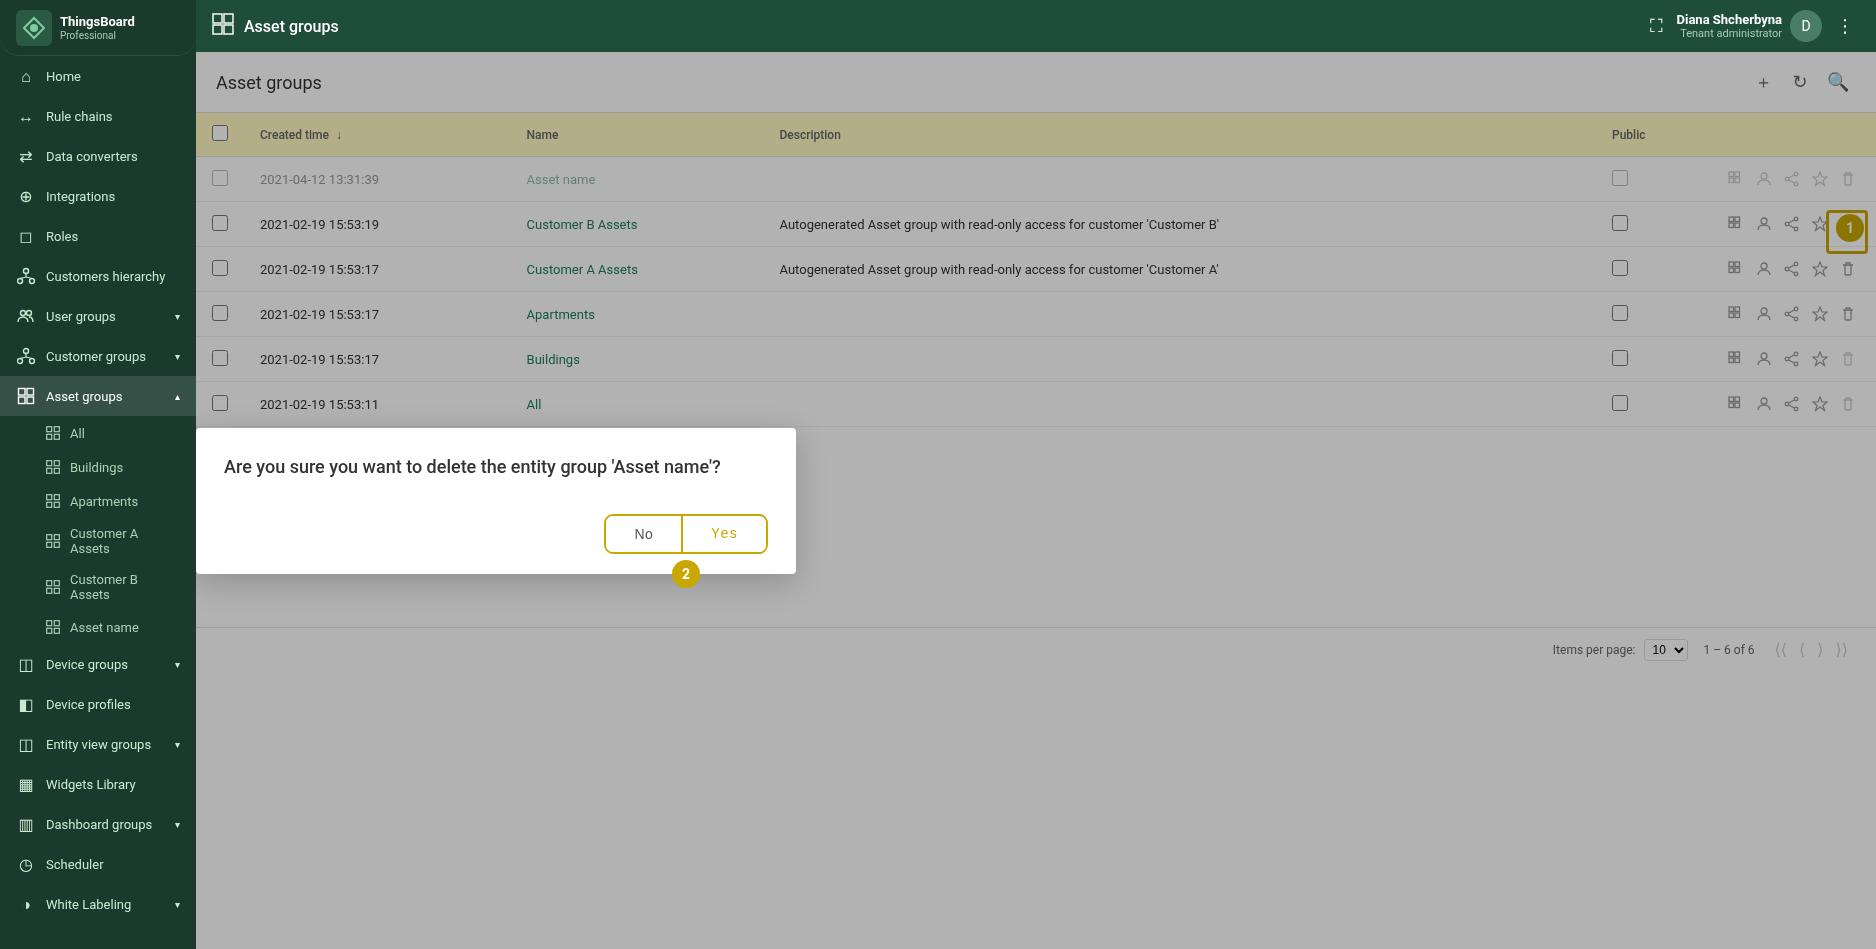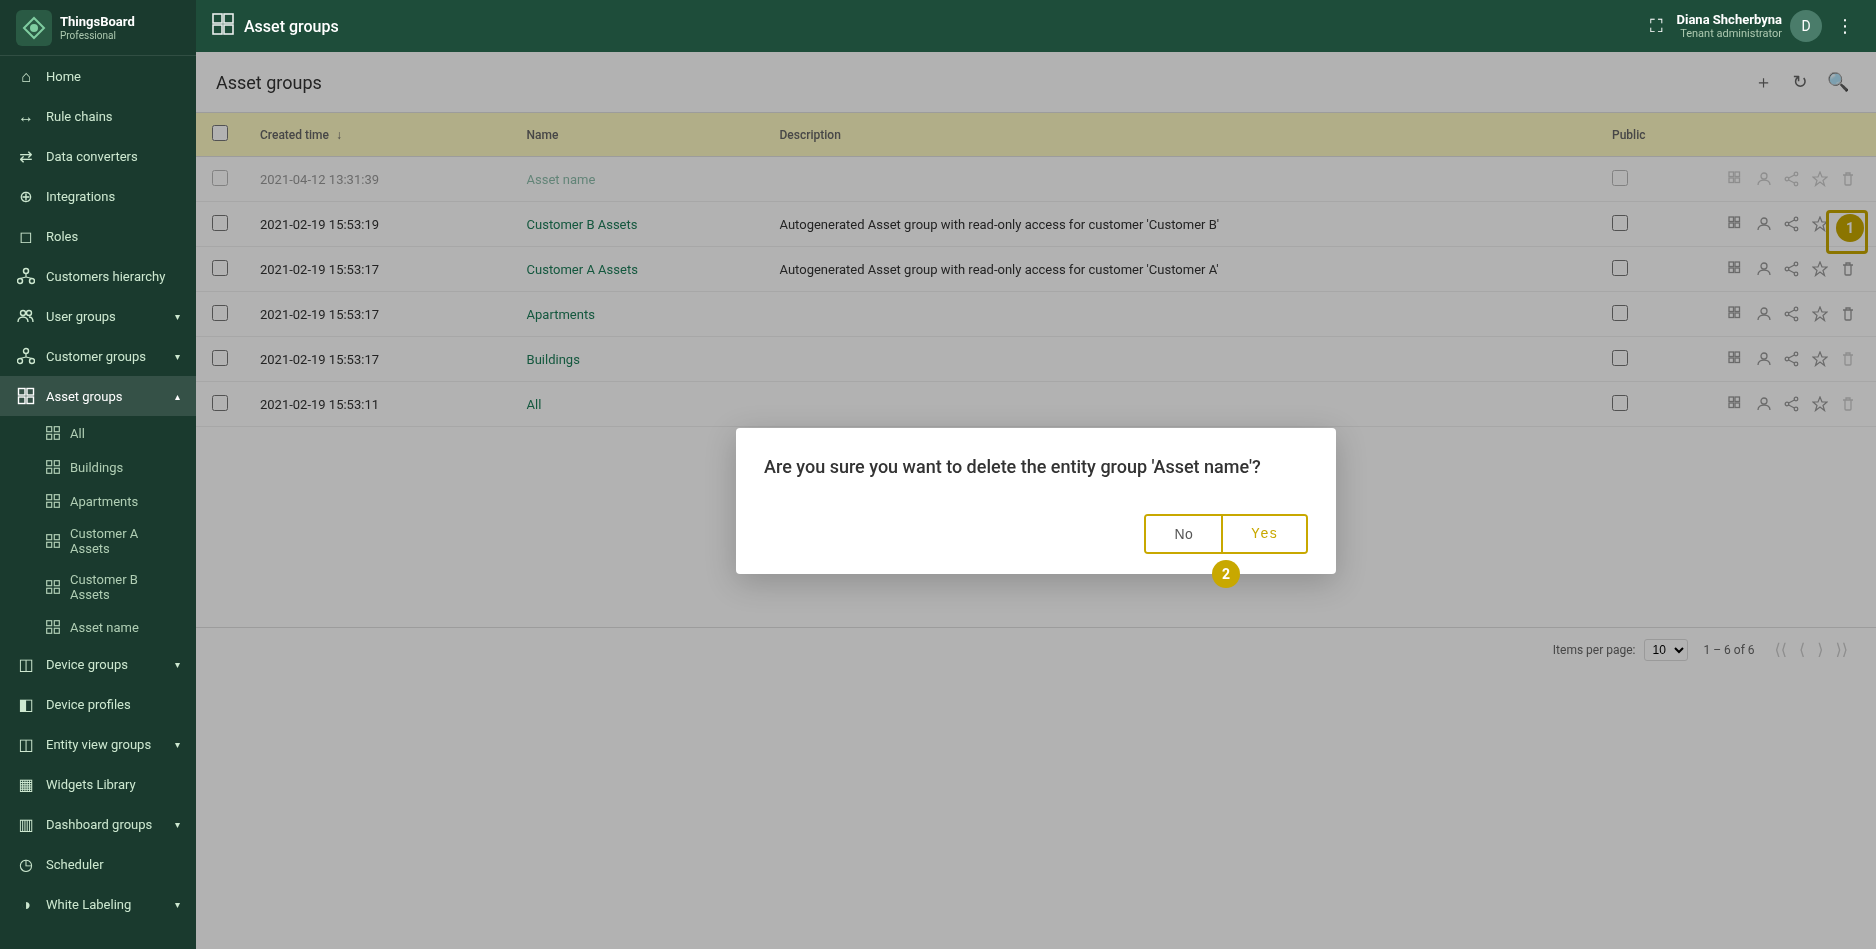--- a/index.html
+++ b/index.html
@@ -17,20 +17,21 @@
       overflow-y: auto;
       overflow-x: hidden;
     }
     .sidebar-logo {
       display: flex;
       align-items: center;
       padding: 4px 16px;
       background: #1a3a2e;
       border-bottom: 1px solid rgba(255,255,255,0.1);
       min-height: 56px;
+      border-radius: 19px;
     }
     .sidebar-logo-icon {
       width: 36px;
       height: 36px;
       margin-right: 8px;
       flex-shrink: 0;
     }
     .sidebar-logo-text {
       font-size: 13px;
       font-weight: 700;
@@ -166,21 +167,21 @@
     .page-btn { background: none; border: none; cursor: pointer; color: #999; font-size: 16px; padding: 4px; display: flex; align-items: center; justify-content: center; border-radius: 50%; }
     .page-btn.disabled { color: #ccc; cursor: default; }
 
     
     .dialog-overlay {
       position: absolute;
       top: 0; left: 0; right: 0; bottom: 0;
       background: rgba(0,0,0,0.3);
       display: flex;
       align-items: center;
-      justify-content: center;
+      justify-content: flex-start;
       z-index: 100;
     }
     .dialog {
       background: #fff;
       border-radius: 4px;
       padding: 28px 28px 20px;
       max-width: 600px;
       width: 90%;
       box-shadow: 0 8px 32px rgba(0,0,0,0.2);
       position: relative;
@@ -195,21 +196,21 @@
       font-size: 14px;
       color: #555;
       margin-bottom: 28px;
       line-height: 1.5;
     }
     .dialog-actions {
       display: flex;
       justify-content: flex-end;
       gap: 0;
       border: 2px solid #c8a800;
-      border-radius: 4px;
+      border-radius: 9px;
       overflow: hidden;
       width: fit-content;
       margin-left: auto;
       margin-top: 37px;
     }
     .dialog-btn {
       padding: 10px 28px;
       border: none;
       cursor: pointer;
       font-size: 14px;

